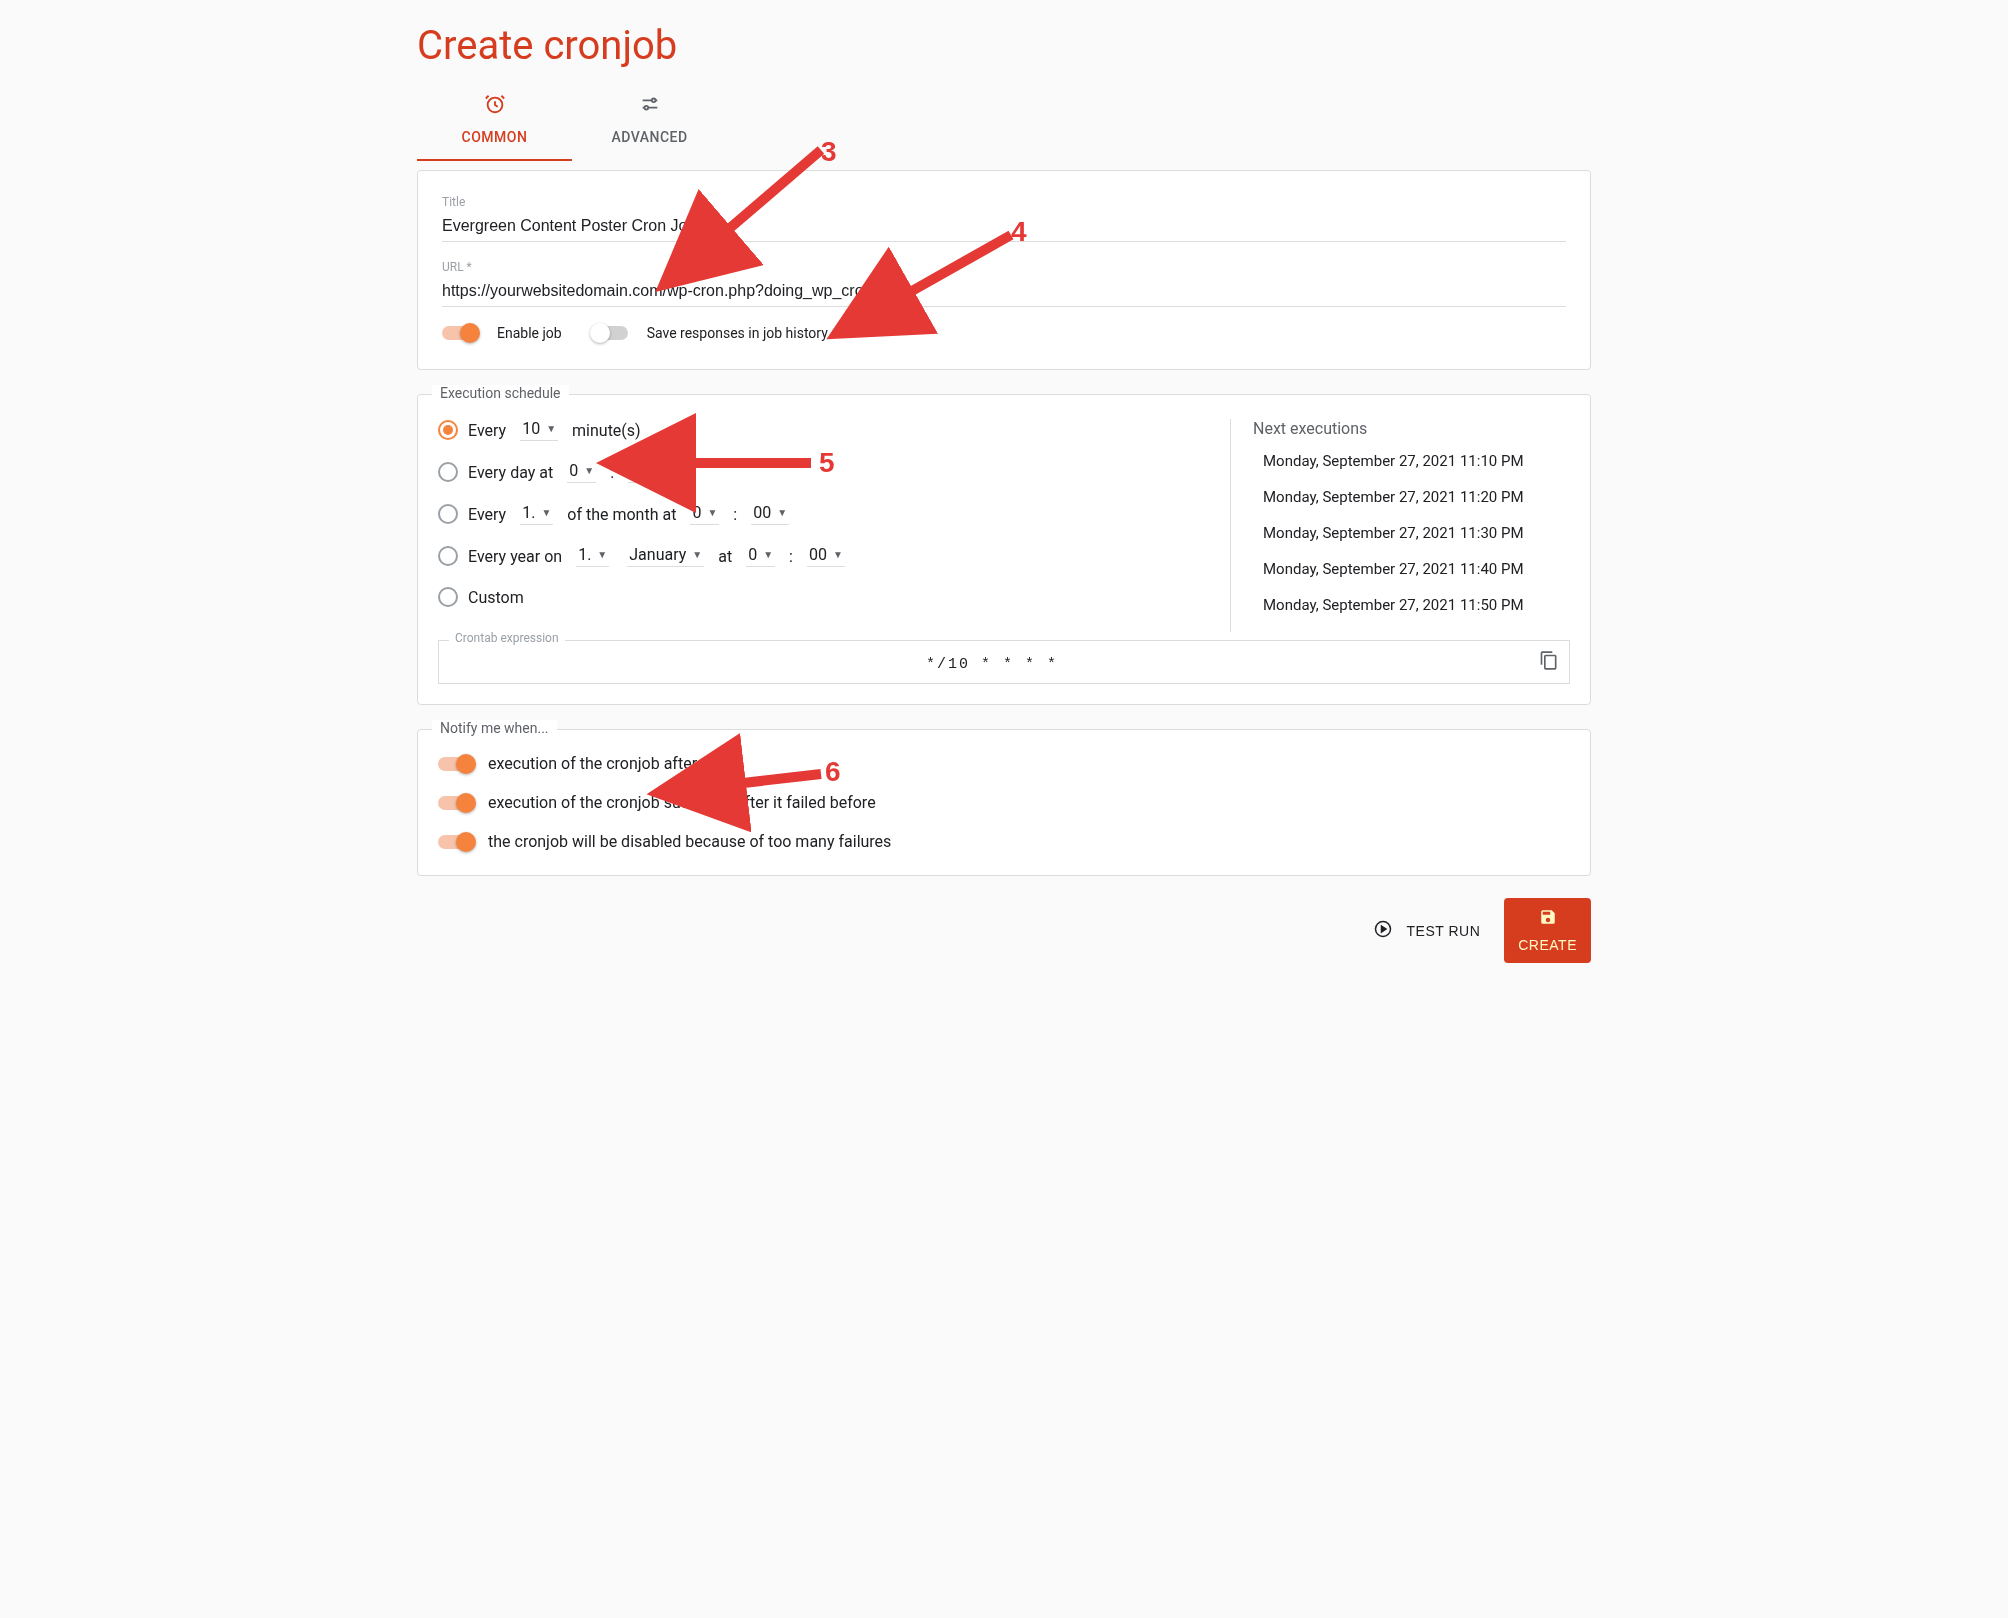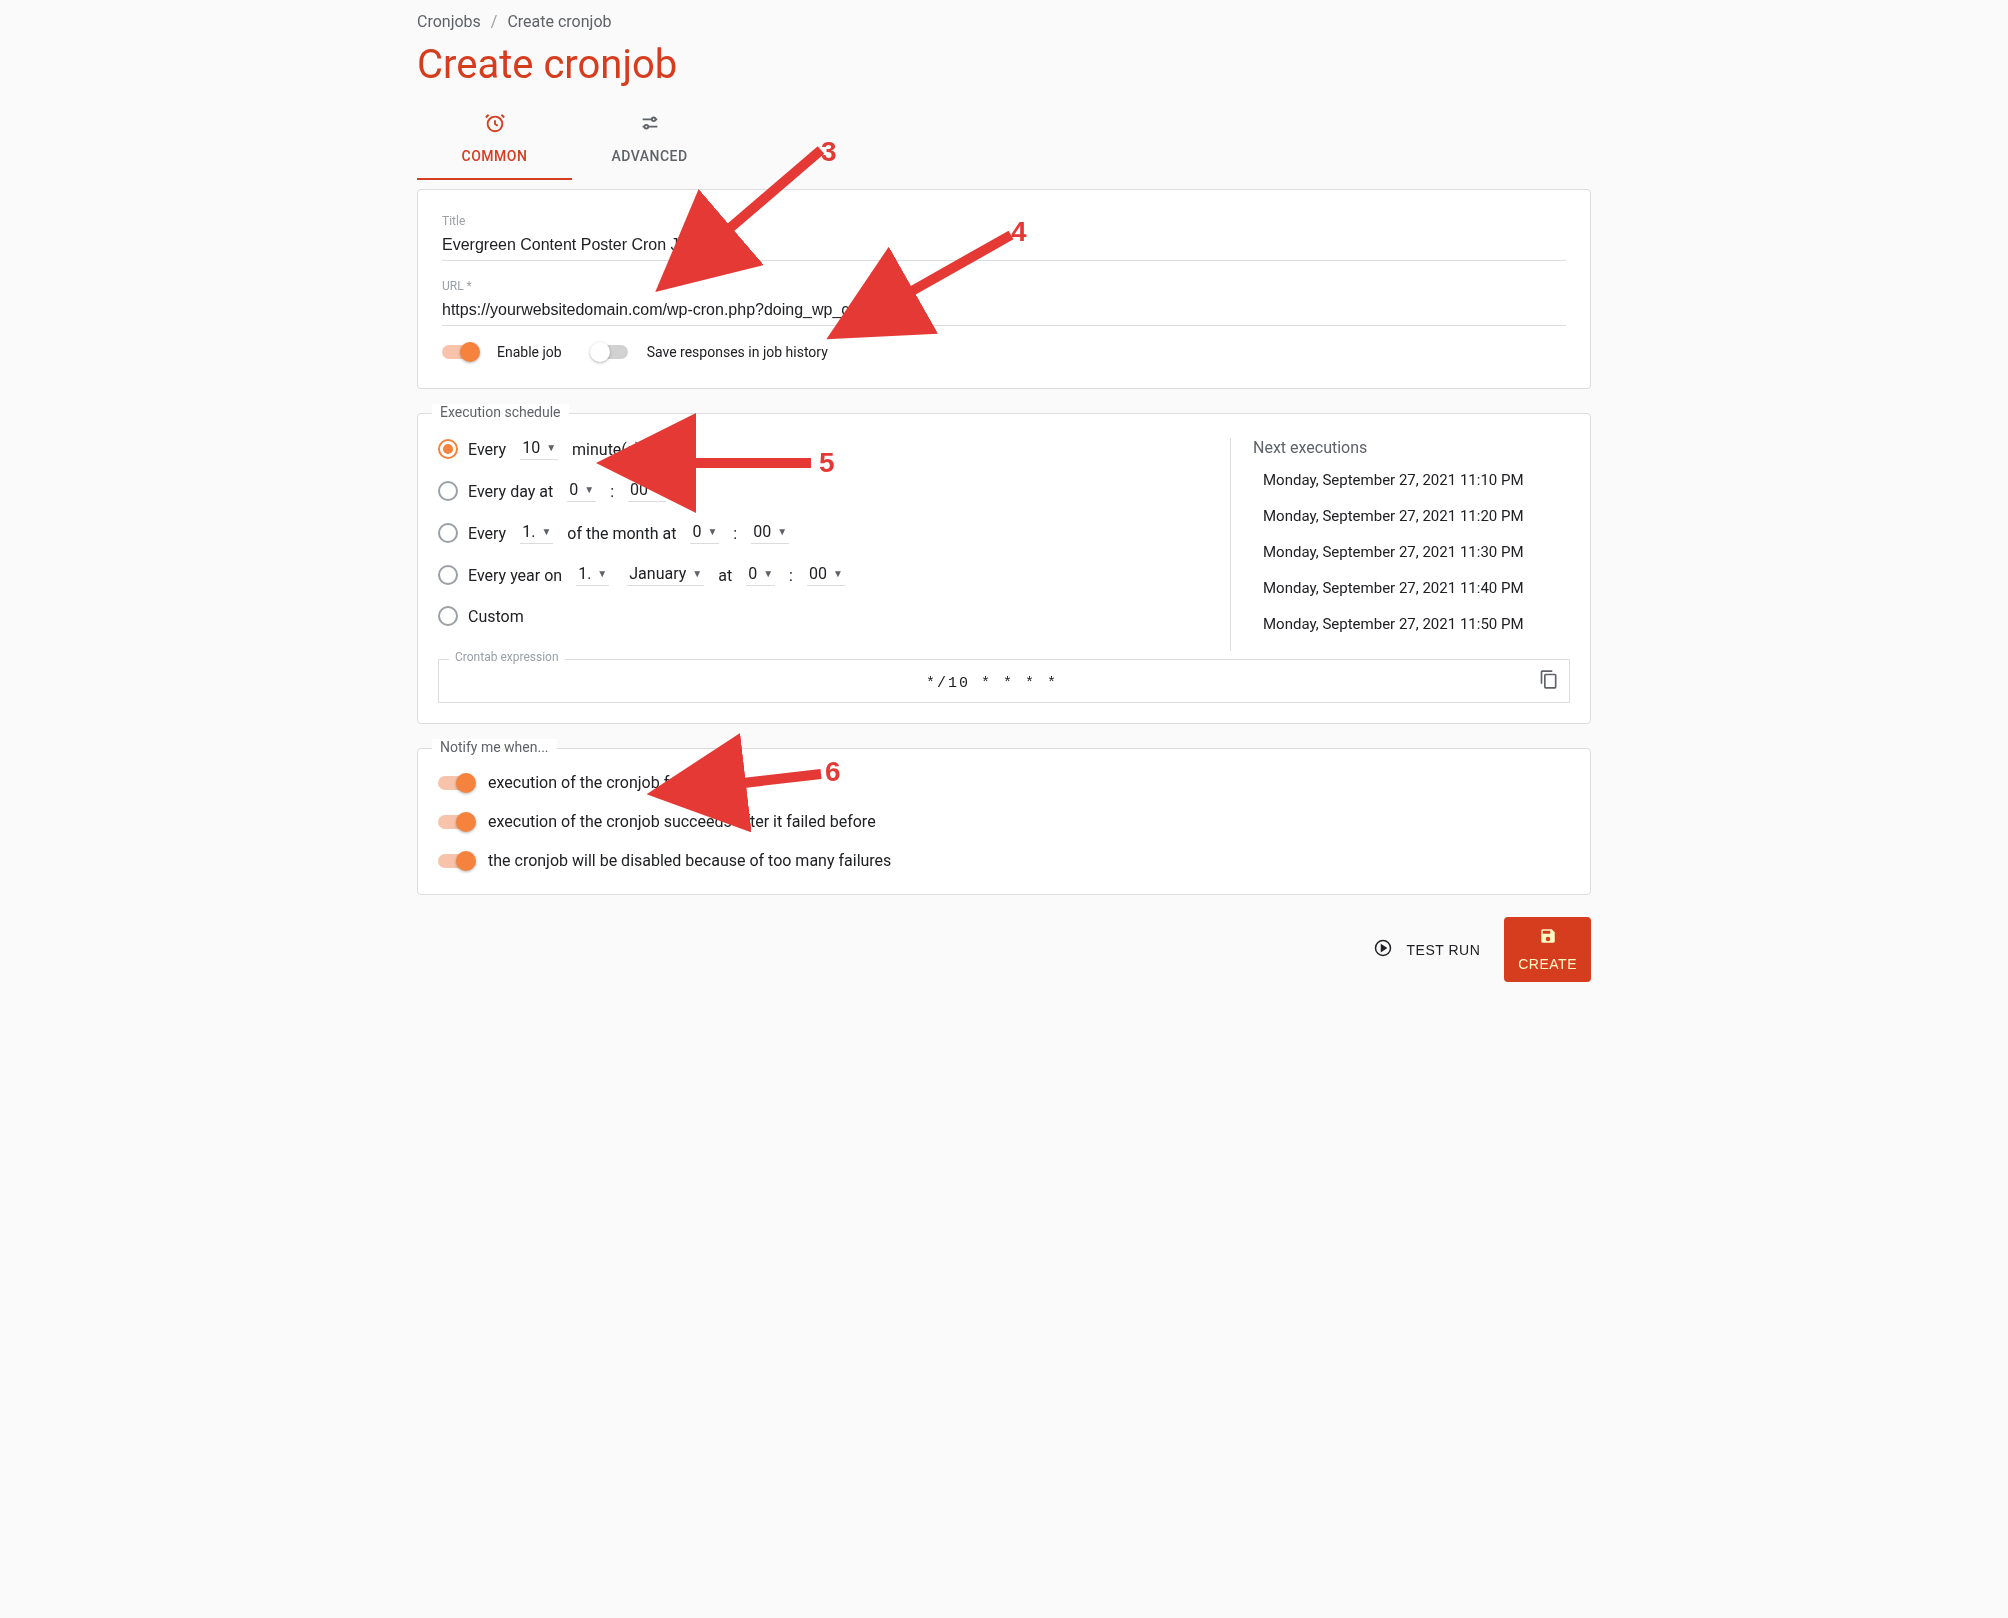--- a/index.html
+++ b/index.html
@@ -270,25 +270,20 @@
     font-size: 28px;
     font-weight: 900;
   }
   .arrow-svg { overflow: visible; display:block; }
 </style>
 </head>
 <body>
 
 <div class="page">
 
-  <div class="breadcrumb">
-    <a href="#">Cronjobs</a>
-    <span class="sep">/</span>
-    <span>Create cronjob</span>
-  </div>
 
   <h1 class="page-title">Create cronjob</h1>
 
   <div class="tabs">
     <div class="tab active">
       <span class="tab-icon">
         <svg width="22" height="22" viewBox="0 0 24 24" fill="none" stroke="currentColor" stroke-width="2">
             <circle cx="12" cy="13" r="8"></circle>
             <path d="M12 9v4l3 2"></path>
             <path d="M5 3l-3 3M22 6l-3-3"></path>
@@ -438,21 +433,21 @@
   </div>
 
   <div class="fsection">
     <span class="flegend">Notify me when...</span>
 
     <div class="notify-toggle">
       <span class="switch on">
           <span class="track"></span>
           <span class="knob"></span>
         </span>
-      <span>execution of the cronjob failed</span>
+      <span>execution of the cronjob after</span>
     </div>
     <div class="notify-toggle">
       <span class="switch on">
           <span class="track"></span>
           <span class="knob"></span>
         </span>
       <span>execution of the cronjob succeeds after it failed before</span>
     </div>
     <div class="notify-toggle" style="margin-bottom:4px;">
       <span class="switch on">

